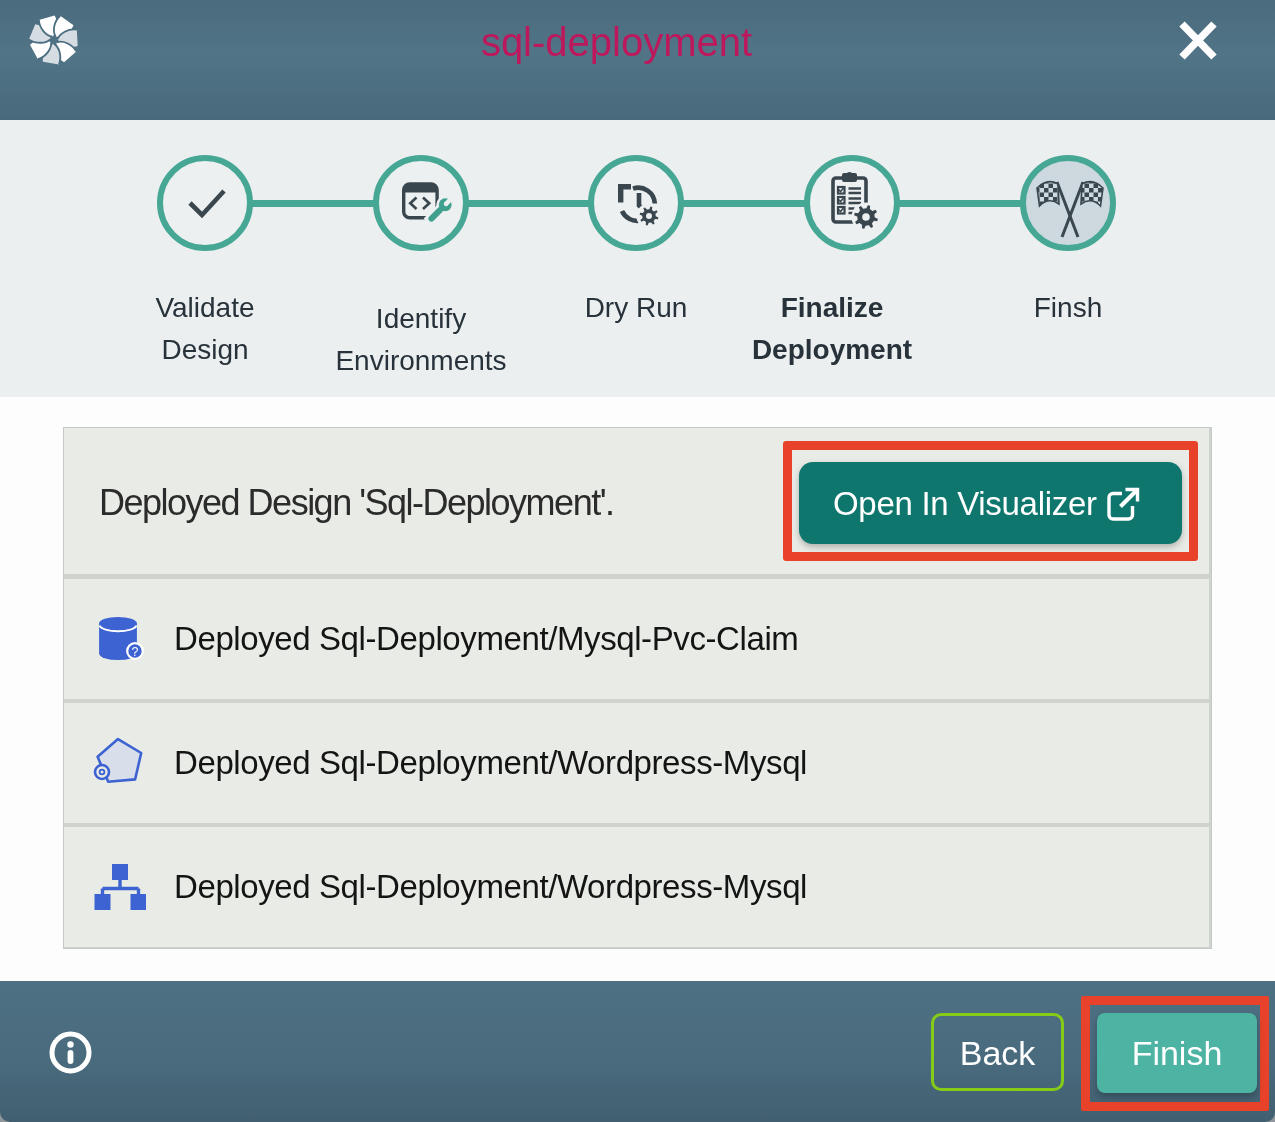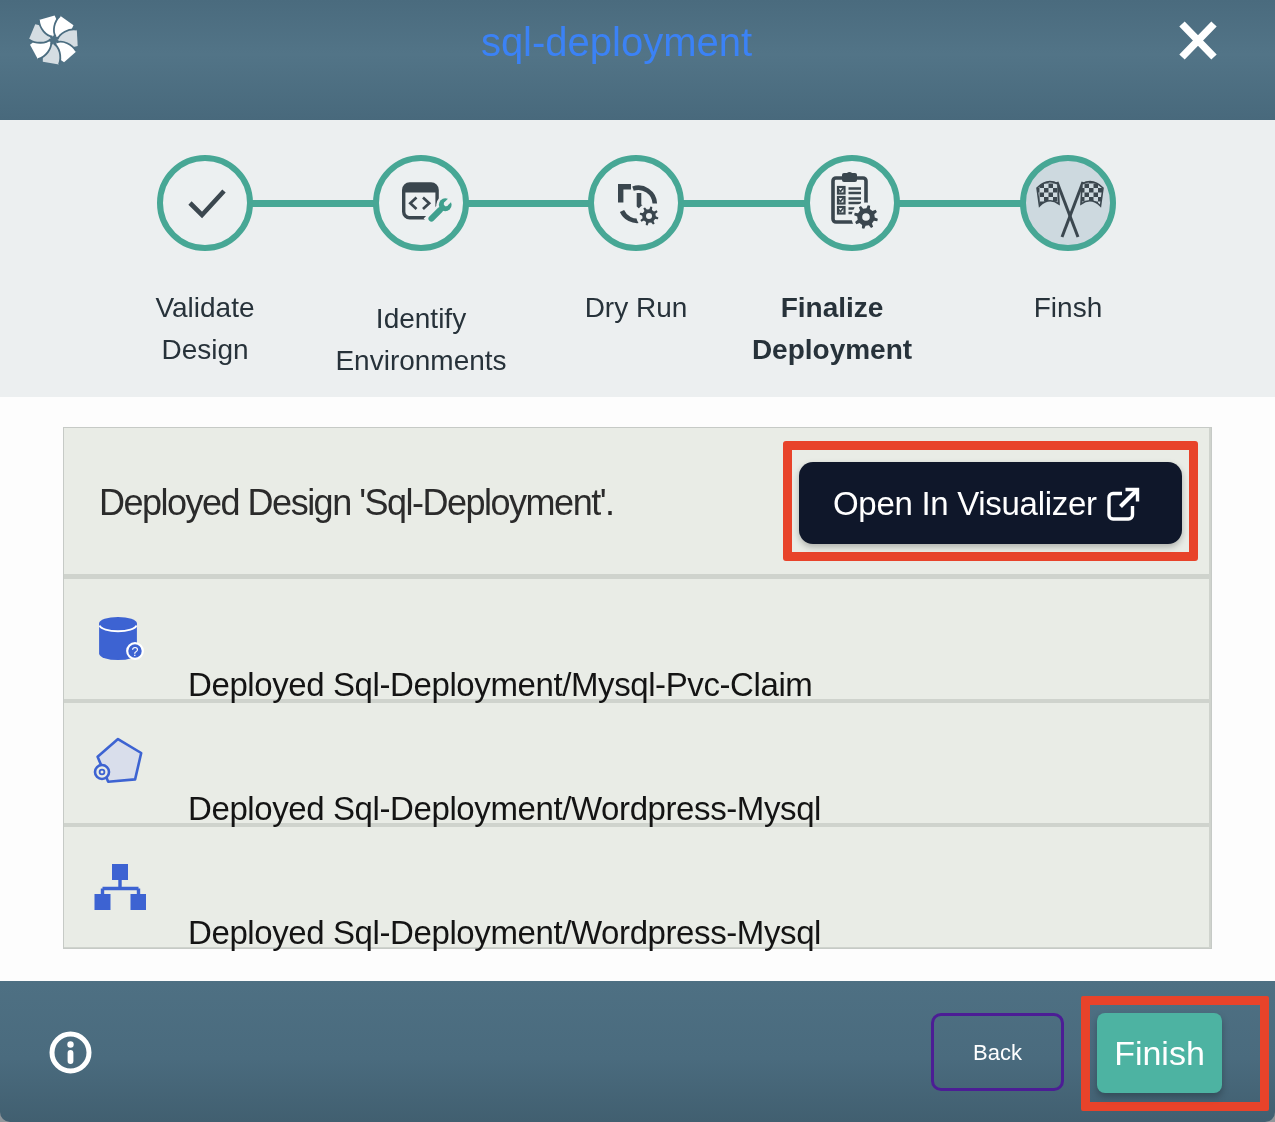--- a/index.html
+++ b/index.html
@@ -1,42 +1,42 @@
 <!DOCTYPE html>
 <html><head>
 <meta charset="utf-8">
 <style>
 html,body{margin:0;padding:0;}
 body{width:1275px;height:1122px;overflow:hidden;position:relative;background:#fdfdfd;font-family:"Liberation Sans",sans-serif;-webkit-font-smoothing:antialiased;}
 .abs{position:absolute;}
 
 #header{left:0;top:0;width:1275px;height:120px;background:linear-gradient(180deg,#4a6b7e 0%,#527487 45%,#48697c 100%);}
-#title{left:0;top:0;width:1233px;height:120px;line-height:84px;text-align:center;font-size:40px;color:#3b82f6;}
+#title{left:0;top:0;width:1233px;height:120px;line-height:84px;text-align:center;font-size:40px;color:#be185d;}
 
 #stepbg{left:0;top:120px;width:1275px;height:277px;background:#eceff0;}
 .circ{width:84px;height:84px;border-radius:50%;border:6.5px solid #47a795;background:#ecf0f1;top:154.5px;}
 .circ.done{background:#cdd9df;}
 .conn{height:7px;background:#47a795;top:199.5px;}
 .slabel{top:287px;width:240px;text-align:center;font-size:28px;line-height:41.5px;color:#27323a;}
 
 #rowblock{left:63px;top:427px;width:1147px;height:520px;background:#cfd3cd;border:1px solid #c6cac6;}
 .row{left:64px;width:1145px;background:#e9ece6;}
 #row1{top:428px;height:146px;}
 #row2{top:579px;height:120px;}
 #row3{top:703px;height:120px;}
 #row4{top:827px;height:120px;}
-.rowtext{font-size:33px;color:#141414;left:188px;letter-spacing:-0.4px;margin-top:46px;}
+.rowtext{font-size:33px;color:#141414;left:174px;letter-spacing:-0.4px;}
 #r1text{left:99px;top:482px;font-size:36px;color:#2b2b2b;letter-spacing:-1.5px;}
 #redbox1{left:783px;top:441px;width:397px;height:102px;border:9px solid #e8432a;border-radius:3px;}
-#openbtn{left:799px;top:462px;width:383px;height:82px;background:#0f172a;border-radius:14px;color:#fff;font-size:33px;letter-spacing:-0.3px;box-shadow:0 3px 6px rgba(0,0,0,0.25);}
+#openbtn{left:799px;top:462px;width:383px;height:82px;background:#0f766e;border-radius:14px;color:#fff;font-size:33px;letter-spacing:-0.3px;box-shadow:0 3px 6px rgba(0,0,0,0.25);}
 
 #footer{left:0;top:981px;width:1275px;height:141px;background:linear-gradient(180deg,#4e7083 0%,#4a6b7e 55%,#415f70 100%);border-radius:0 0 10px 10px;}
-#backbtn{left:931px;top:1013px;width:133px;height:78px;border:3px solid #4c1d95;border-radius:10px;color:#fff;font-size:22px;line-height:74px;text-align:center;box-sizing:border-box;}
+#backbtn{left:931px;top:1013px;width:133px;height:78px;border:3px solid #84cc16;border-radius:10px;color:#fff;font-size:34px;line-height:74px;text-align:center;box-sizing:border-box;}
 #redbox2{left:1081px;top:996px;width:170px;height:97px;border:9px solid #e8432a;border-radius:2px;}
-#finishbtn{left:1097px;top:1013px;width:125px;height:80px;background:#4db3a2;border-radius:8px;color:#fff;font-size:34px;line-height:80px;text-align:center;box-shadow:0 4px 7px rgba(0,0,0,0.25);}
+#finishbtn{left:1097px;top:1013px;width:160px;height:80px;background:#4db3a2;border-radius:8px;color:#fff;font-size:34px;line-height:80px;text-align:center;box-shadow:0 4px 7px rgba(0,0,0,0.25);}
 .corner{width:12px;height:12px;bottom:0;background:#90969b;}
 </style>
 </head>
 <body>
 <div class="abs" id="header"></div>
 <div class="abs" id="title">sql-deployment</div>
 
 <svg class="abs" style="left:29px;top:15px" width="50" height="50" viewBox="-25 -25 50 50">
     <path d="M1 -3.5 C -3.5 -8 -4 -18 1 -25 L 16 -18.5 C 14.5 -9.5 8.5 -4.5 1 -3.5 Z" fill="#ffffff" transform="rotate(12.0)"></path>
     <path d="M1 -3.5 C -3.5 -8 -4 -18 1 -25 L 16 -18.5 C 14.5 -9.5 8.5 -4.5 1 -3.5 Z" fill="#d5dde2" transform="rotate(63.43)"></path>

